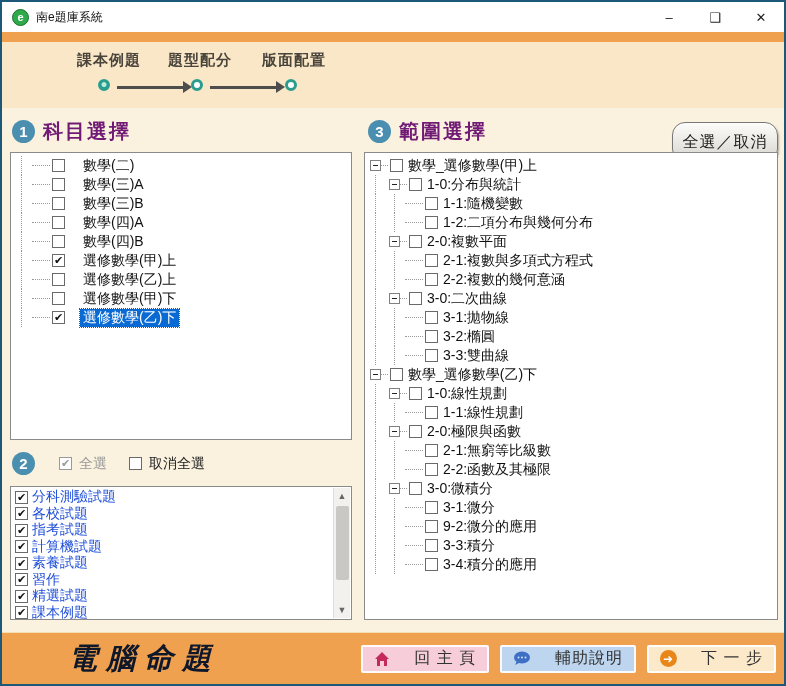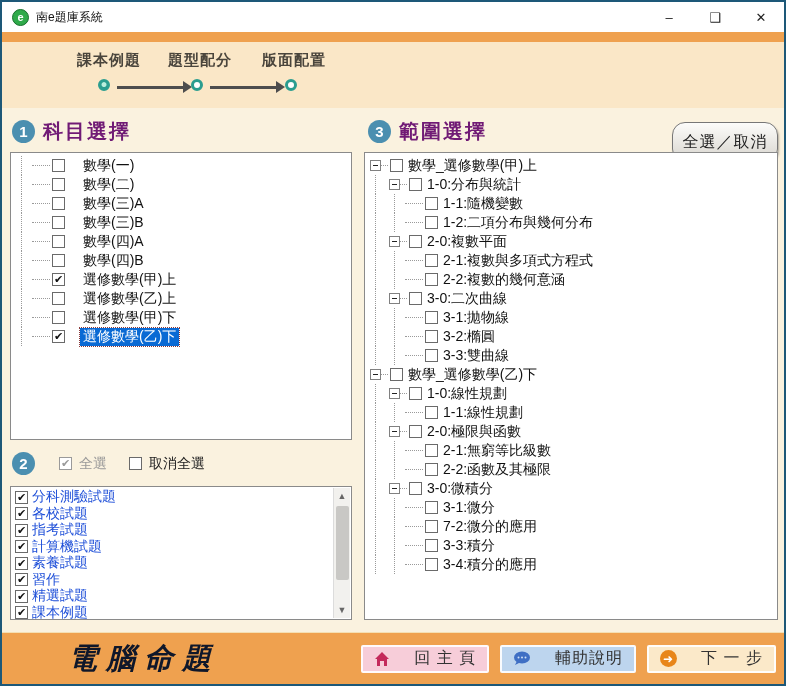--- a/index.html
+++ b/index.html
@@ -121,26 +121,20 @@
       <div class="sec-badge">1</div>
       <div class="sec-title">科目選擇</div>
     </div>
 
     <div class="box" style="left:8px;top:44px;width:342px;height:288px">
       <div class="tree gap-wide" id="subject-tree">
           <div class="tree-row">
             <span class="gutter"></span>
             <span class="hdash long"></span>
             <span class="cb"></span>
-            <span class="lbl">數學(一)</span>
-          </div>
-          <div class="tree-row">
-            <span class="gutter"></span>
-            <span class="hdash long"></span>
-            <span class="cb"></span>
             <span class="lbl">數學(二)</span>
           </div>
           <div class="tree-row">
             <span class="gutter"></span>
             <span class="hdash long"></span>
             <span class="cb"></span>
             <span class="lbl">數學(三)A</span>
           </div>
           <div class="tree-row">
             <span class="gutter"></span>
@@ -379,21 +373,21 @@
             <span class="gutter"></span>
             <span class="hdash long"></span>
             <span class="cb"></span>
             <span class="lbl">3-1:微分</span>
           </div>
           <div class="tree-row">
             <span class="gutter"></span>
             <span class="gutter"></span>
             <span class="hdash long"></span>
             <span class="cb"></span>
-            <span class="lbl">7-2:微分的應用</span>
+            <span class="lbl">9-2:微分的應用</span>
           </div>
           <div class="tree-row">
             <span class="gutter"></span>
             <span class="gutter"></span>
             <span class="hdash long"></span>
             <span class="cb"></span>
             <span class="lbl">3-3:積分</span>
           </div>
           <div class="tree-row">
             <span class="gutter"></span>

